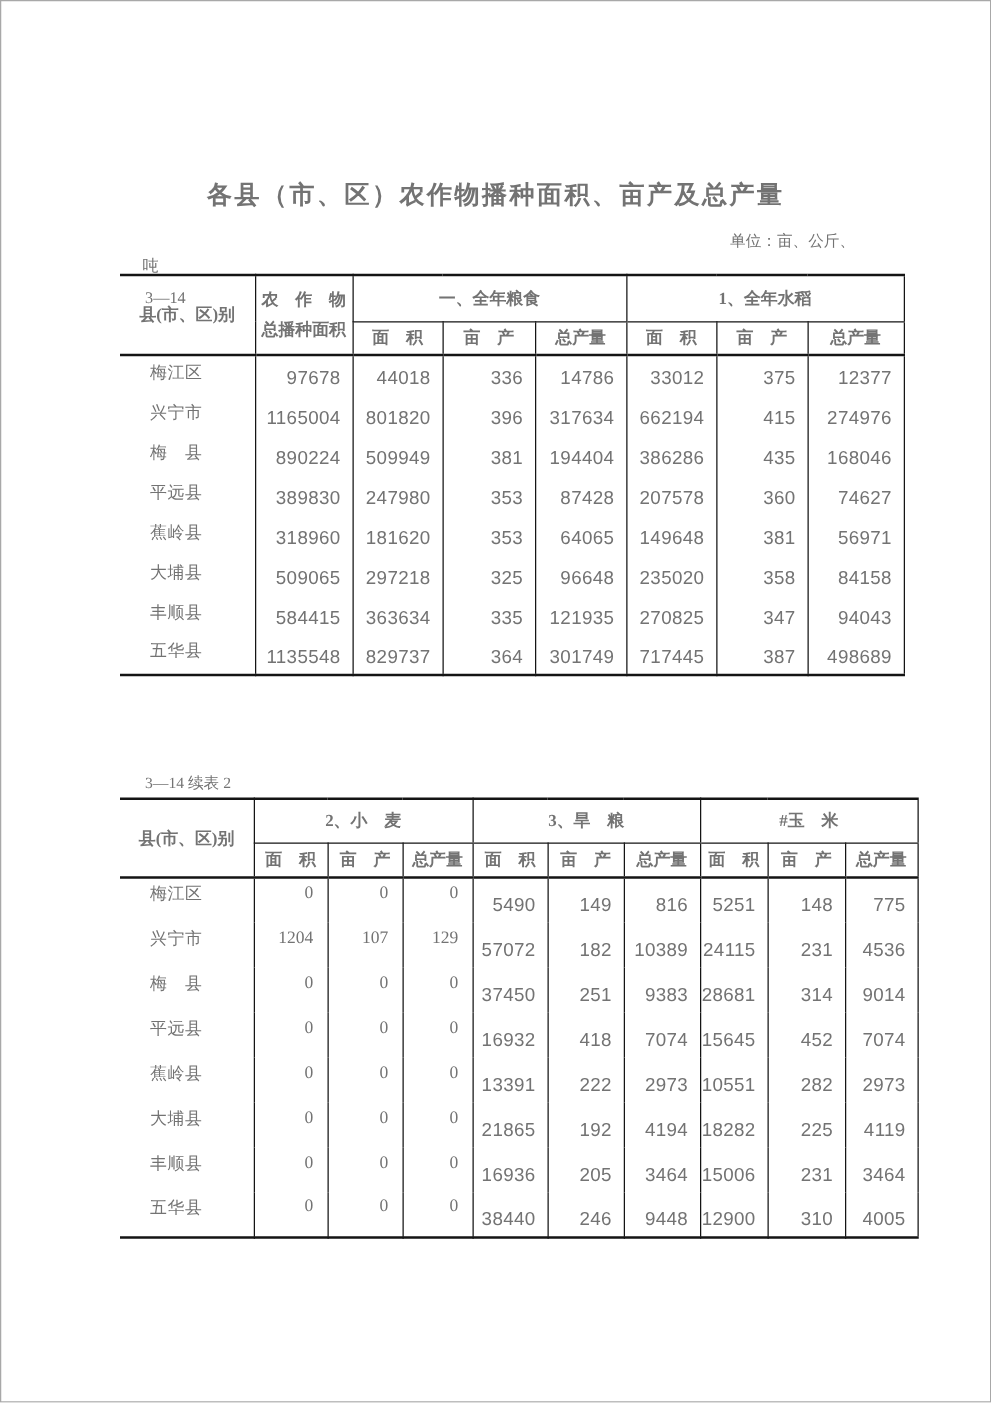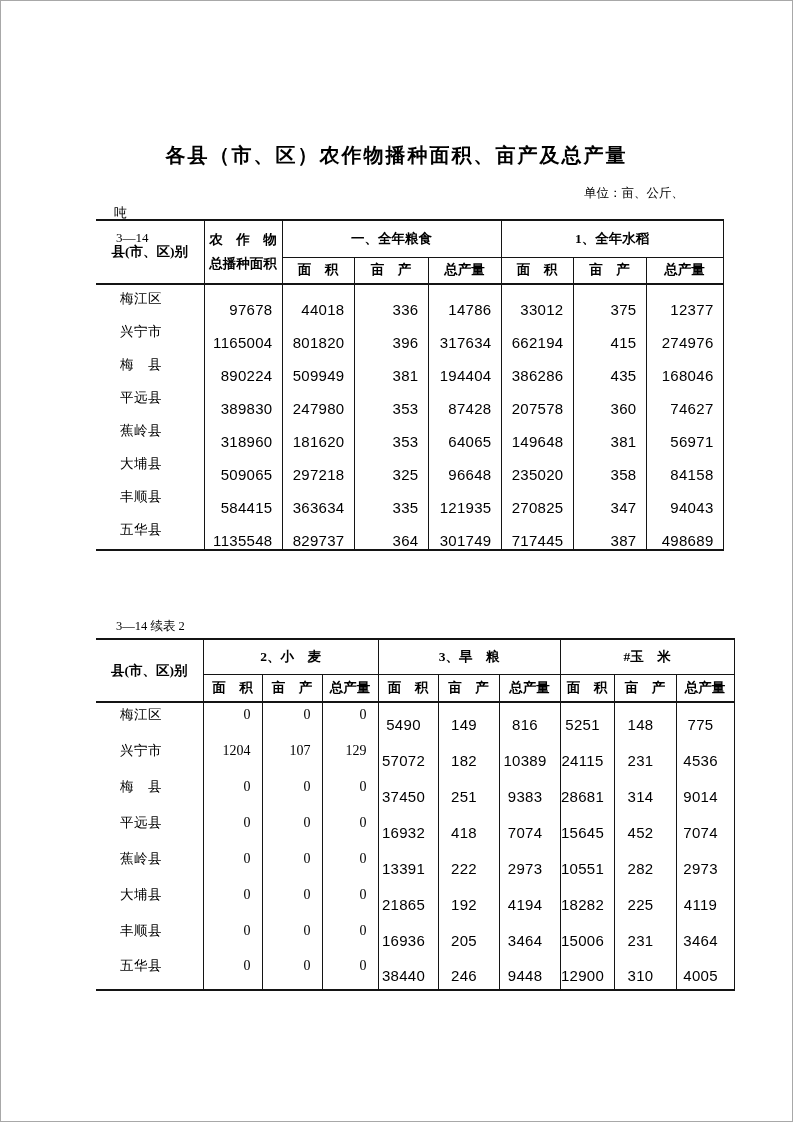--- a/index.html
+++ b/index.html
@@ -3,21 +3,21 @@
 <meta charset="utf-8">
 <style>
   html,body{margin:0;padding:0;background:#e8e8e8;}
   .page{
     position:relative;
     width:793px;height:1122px;
     background:#ffffff;
     border:1px solid #a8a8a8;
     box-sizing:border-box;
     font-family:"Liberation Serif",serif;
-    color:#000000;
+    color:#737373;
     overflow:hidden;
   }
   .title{
     position:absolute;top:141px;left:0;width:100%;
     text-align:center;font-size:20px;font-weight:bold;letter-spacing:2px;
   }
   .meta-left{position:absolute;top:183px;left:115px;font-size:13px;margin-top:46px;}
   .meta-center{position:absolute;top:184px;left:0;width:100%;text-align:center;font-size:12.5px;}
   .meta-right{position:absolute;top:184px;left:583px;font-size:12.5px;}
   .meta-wrap{position:absolute;top:203px;left:113px;font-size:13px;}
@@ -57,23 +57,23 @@
   td.num{
     text-align:right;padding-right:9px;
     font-family:"Liberation Sans",sans-serif;
     font-size:15px;letter-spacing:0.3px;
   }
   td.wheat{
     font-family:"Liberation Serif",serif;
     font-size:14px;letter-spacing:0;padding-right:11px;
   }
   #t1 td.name{padding-bottom:5px;}
-  #t1 td.lo1{padding-top:16px;}
+  #t1 td.lo1{padding-top:4px;}
   #t2 .hi2{padding-bottom:11px;}
-  #t2 td.lo2{padding-top:8px;text-align:center;}
+  #t2 td.lo2{padding-top:8px;}
 </style>
 </head>
 <body>
 
 <div class="page">
 
   <div class="title">各县（市、区）农作物播种面积、亩产及总产量</div>
 
   <div class="meta-left">3—14</div>
   <div class="meta-right">单位：亩、公斤、</div>

